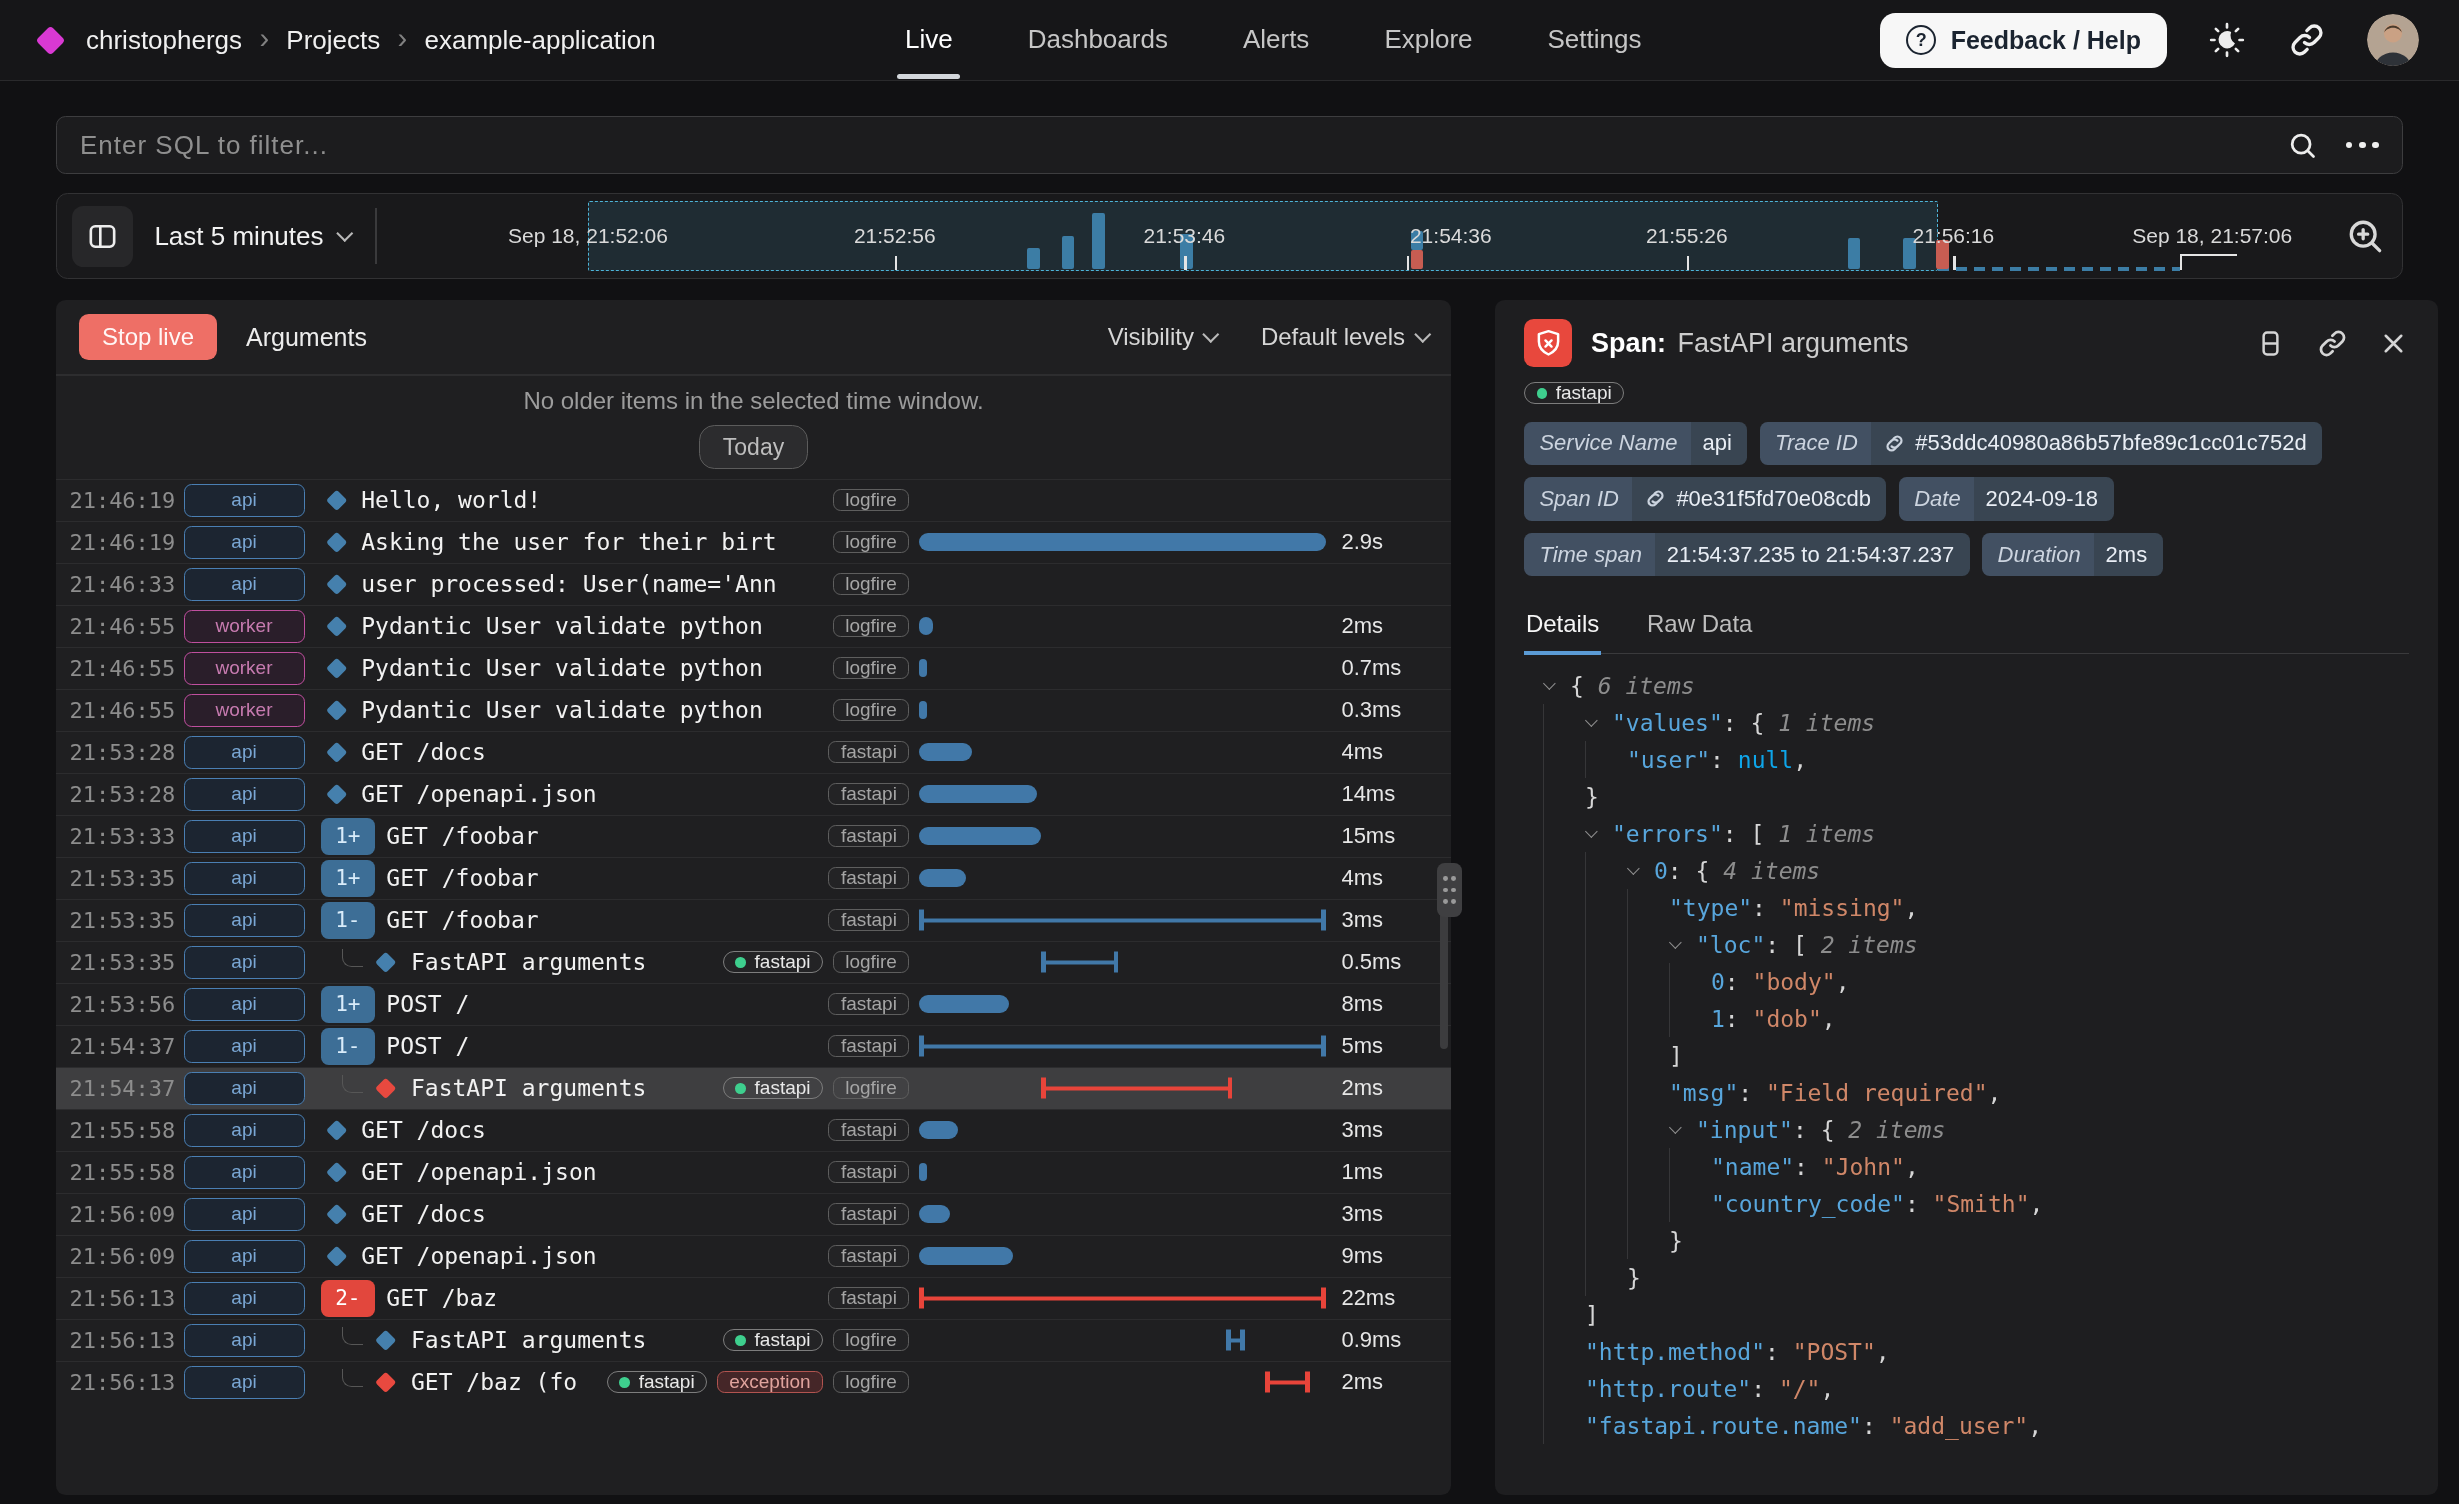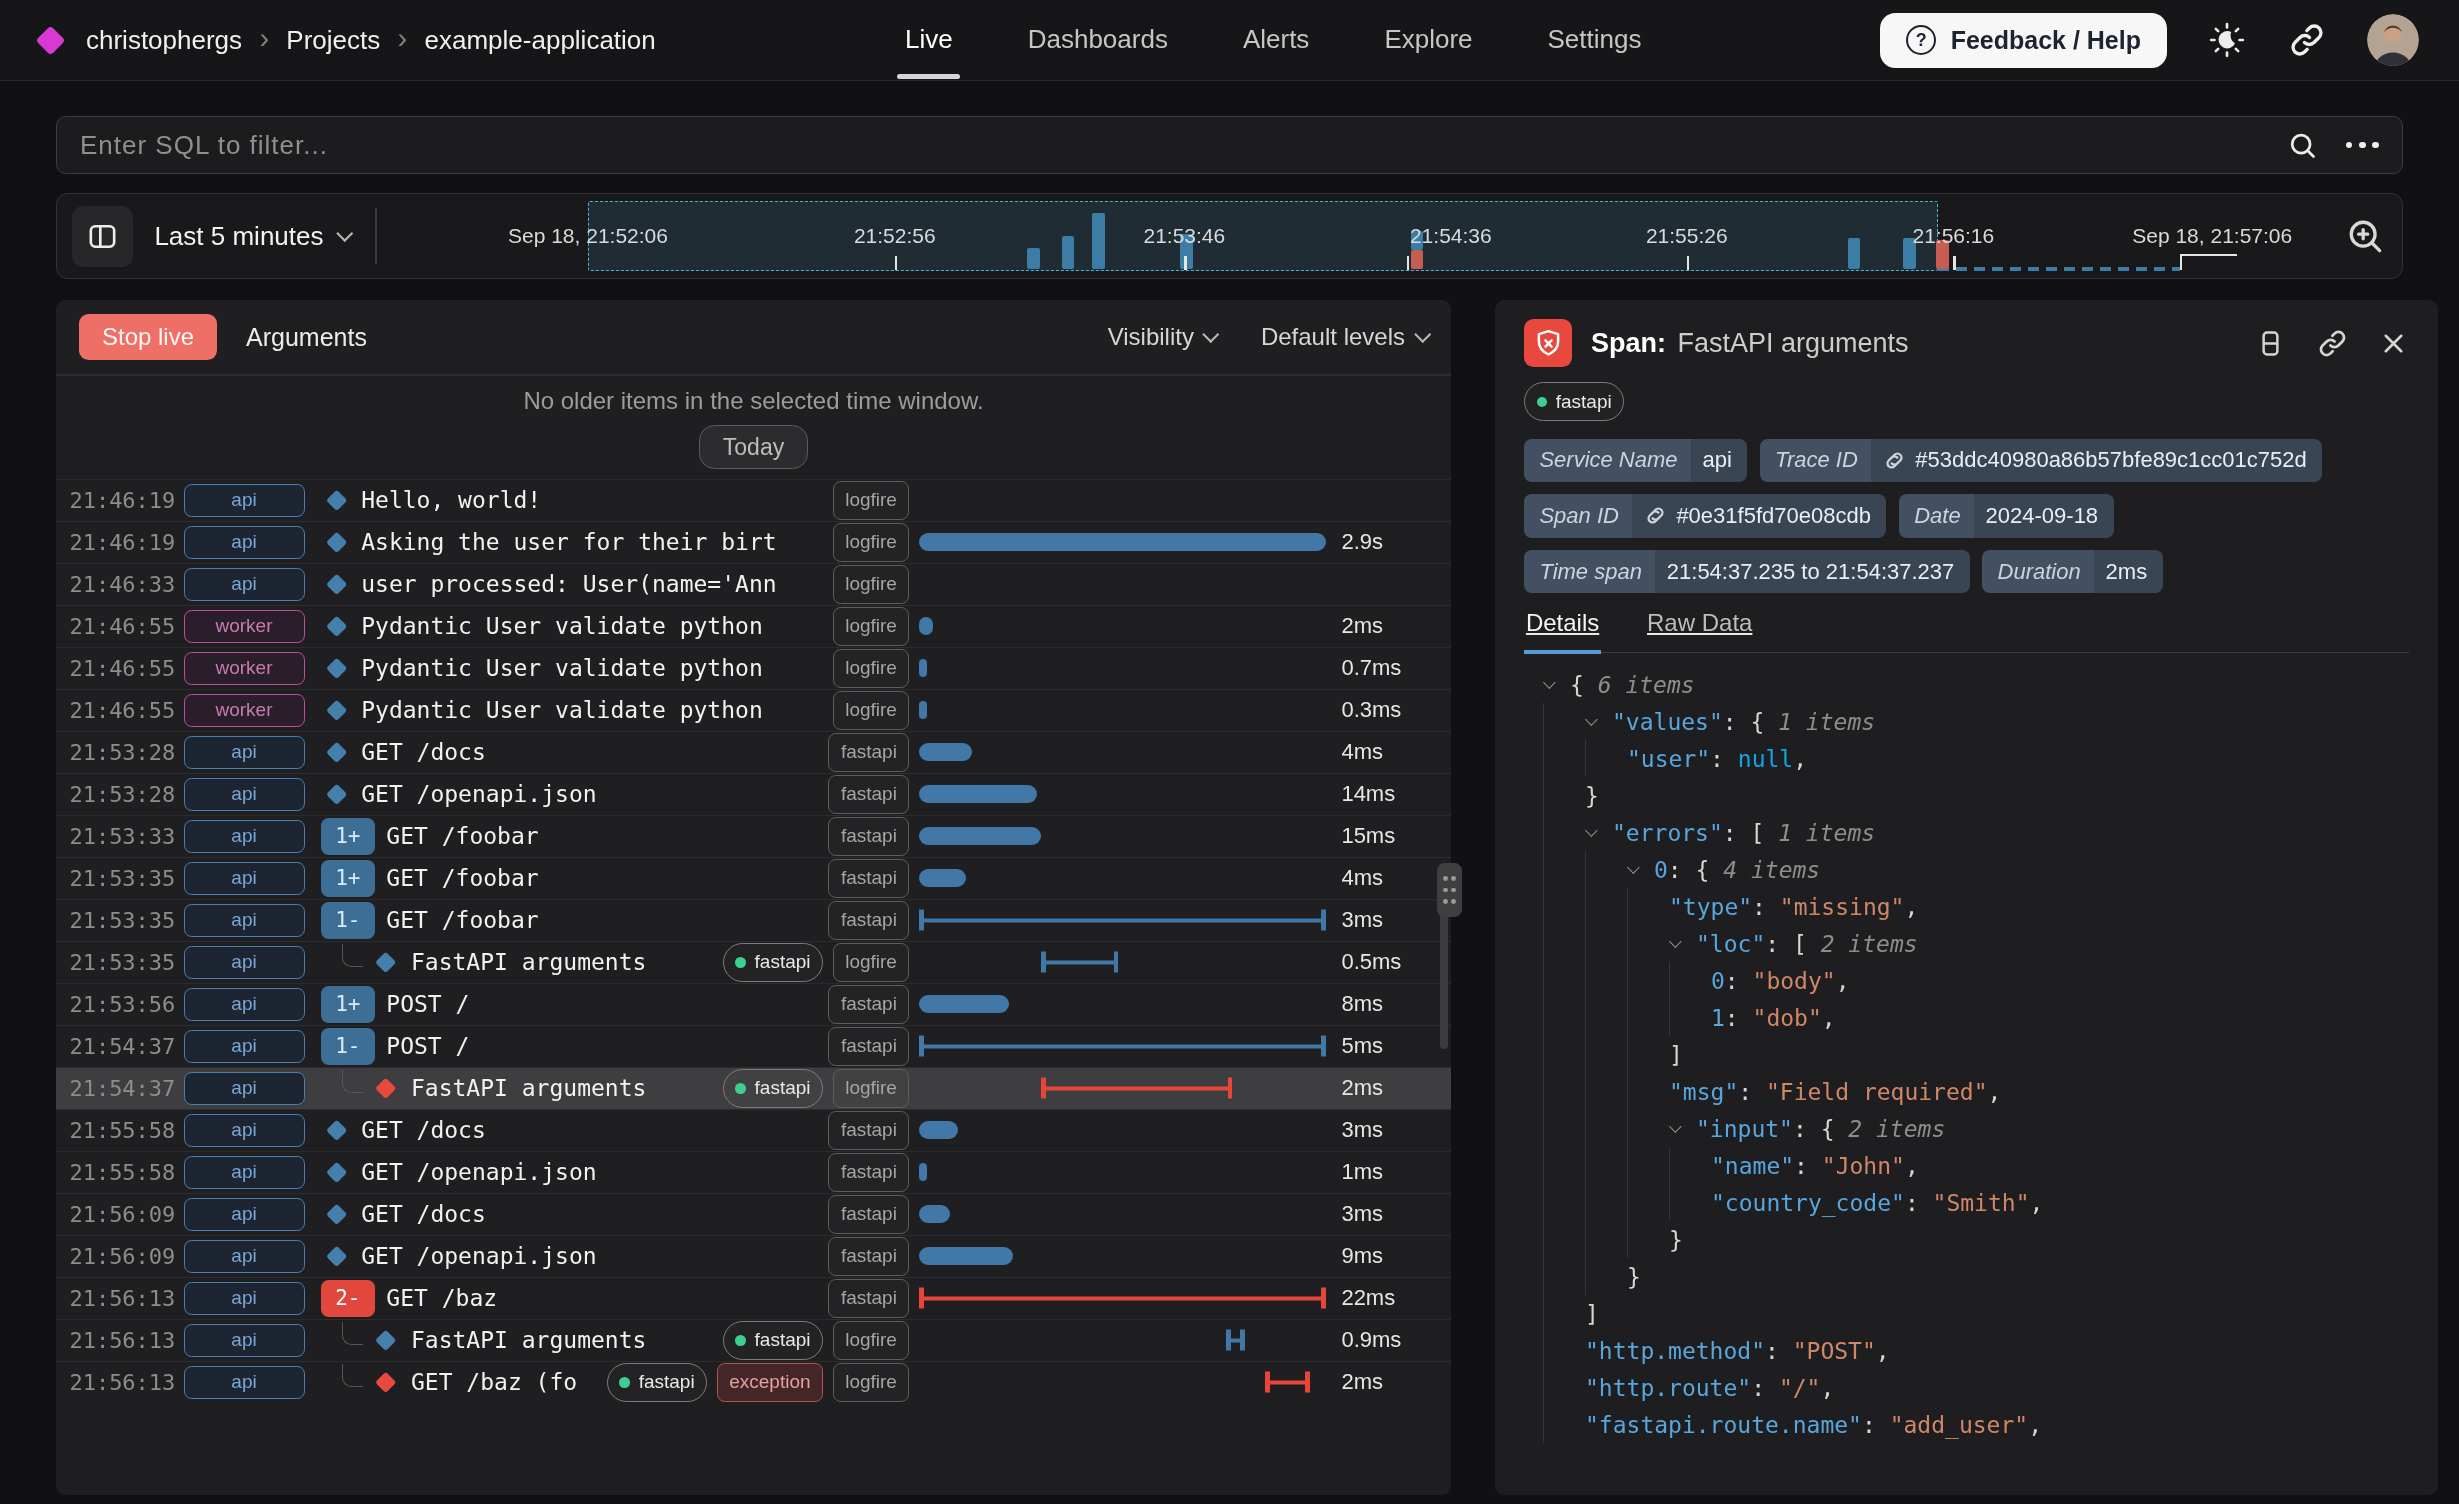--- a/index.html
+++ b/index.html
@@ -72,21 +72,21 @@
   .tag-worker { border:1.9px solid #bf4f9e; color:#c77bb0; background:#2a1e2a; }
   .row-body { flex:1; min-width:0; display:flex; align-items:center; overflow:hidden; }
   .marker-diamond { width:15.4px; height:15.4px; border-radius:2.9px; transform:rotate(45deg); margin:0 5.8px 0 11.5px; flex:none; }
   .d-blue { background:#4580ad; } .d-red { background:#e8493f; }
   .count-badge { min-width:54px; height:37px; border-radius:7.7px; display:flex; align-items:center; justify-content:center; font-family:"DejaVu Sans Mono",monospace; font-size:21px; margin-left:3.8px; padding:0 7.7px; flex:none; }
   .cb-blue { background:#3d6e96; color:#d9ecfa; }
   .cb-red { background:#e2473d; color:#ffffff; }
   .tree-elbow { width:21px; height:23px; border-left:1.9px solid #565656; border-bottom:1.9px solid #565656; border-bottom-left-radius:9.6px; margin:-13.4px 3.8px 0 25px; flex:none; }
   .row-msg { font-family:"DejaVu Sans Mono",monospace; font-size:23px; color:#f2f2f2; margin-left:11.5px; white-space:nowrap; overflow:hidden; flex:1; min-width:0; }
   .row-badges { display:flex; gap:9.6px; align-items:flex-end; flex:none; margin:0 9.6px 0 7.7px; }
-  .badge { height:39px; border-radius:7.7px; border:1.9px solid #5e5e5e; color:#a5a5a5; font-size:19px; display:flex; align-items:center; padding:0 11.5px; background:rgba(255,255,255,0.02); white-space:nowrap; }
+  .badge { height:22px; border-radius:7.7px; border:1.9px solid #5e5e5e; color:#a5a5a5; font-size:19px; display:flex; align-items:center; padding:0 11.5px; background:rgba(255,255,255,0.02); white-space:nowrap; }
   .badge.dot { border-radius:960px; border-color:#7d7d7d; color:#e9e9e9; gap:8.6px; }
   .dot-green { width:10.6px; height:10.6px; border-radius:50%; background:#3ecf8e; flex:none; }
   .badge.error { background:#452628; border-color:#b25450; color:#e0a39d; }
   .row-barzone { width:407px; flex:none; position:relative; height:100%; }
   .bar-solid { position:absolute; top:50%; transform:translateY(-50%); height:18px; border-radius:9.6px; min-width:7.7px; }
   .bar-span { position:absolute; top:50%; transform:translateY(-50%); height:21px; display:flex; align-items:center; }
   .bar-span .cap { width:4.8px; height:21px; flex:none; }
   .bar-span .line { flex:1; height:4.8px; }
   .row-dur { width:125px; flex:none; font-size:22px; color:#e6e6e6; padding-left:15.4px; }
 
@@ -100,21 +100,21 @@
   .rp-icon { width:48px; height:48px; border-radius:9.6px; background:#e8483d; display:flex; align-items:center; justify-content:center; flex:none; }
   .rp-title { margin-left:19px; font-size:27px; display:flex; gap:11.5px; align-items:baseline; }
   .rp-title .pfx { color:#ffffff; font-weight:700; }
   .rp-title .name { color:#cdcdcd; }
   .rp-actions { margin-left:auto; display:flex; gap:29px; align-items:center; }
   .rp-service { margin-top:15.4px; display:flex; }
   .meta { margin-top:17.3px; display:flex; flex-wrap:wrap; gap:12.5px; max-width:889px; }
   .meta-pill { display:flex; align-items:stretch; border-radius:7.7px; overflow:hidden; font-size:22px; }
   .meta-label { font-style:italic; color:#ccd4df; background:#425062; padding:8.6px 13.4px 8.6px 15.4px; display:flex; align-items:center; }
   .meta-value { color:#e9eef5; background:#394552; padding:8.6px 15.4px 8.6px 11.5px; display:flex; align-items:center; gap:9.6px; }
-  .tabs { margin-top:16px; display:flex; gap:44px; border-bottom:1.9px solid #3a3a3c;text-decoration:underline; }
+  .tabs { margin-top:34px; display:flex; gap:44px; border-bottom:1.9px solid #3a3a3c; }
   .tab { font-size:24px; color:#bdbdbd; padding:0 1.9px 14.4px; position:relative; }
   .tab.active { color:#f5f5f5; }
   .tab-underline { position:absolute; left:0; right:0; bottom:-1.9px; height:3.8px; background:#5b9bd5; }
   .args-heading { margin-top:29px; font-size:31px; font-weight:700; }
   .args-heading .h1 { color:#ffffff; }
   .args-heading .h2 { color:#9f9f9f; }
   .json { margin-top:13.4px; font-family:"DejaVu Sans Mono",monospace; font-size:23px; }
   .jline { height:37px; display:flex; align-items:center; padding-left:19px; white-space:pre; }
   .jspacer { width:42px; align-self:stretch; border-left:1.9px solid #363638; flex:none; }
   .jchev { width:27px; flex:none; display:flex; }

